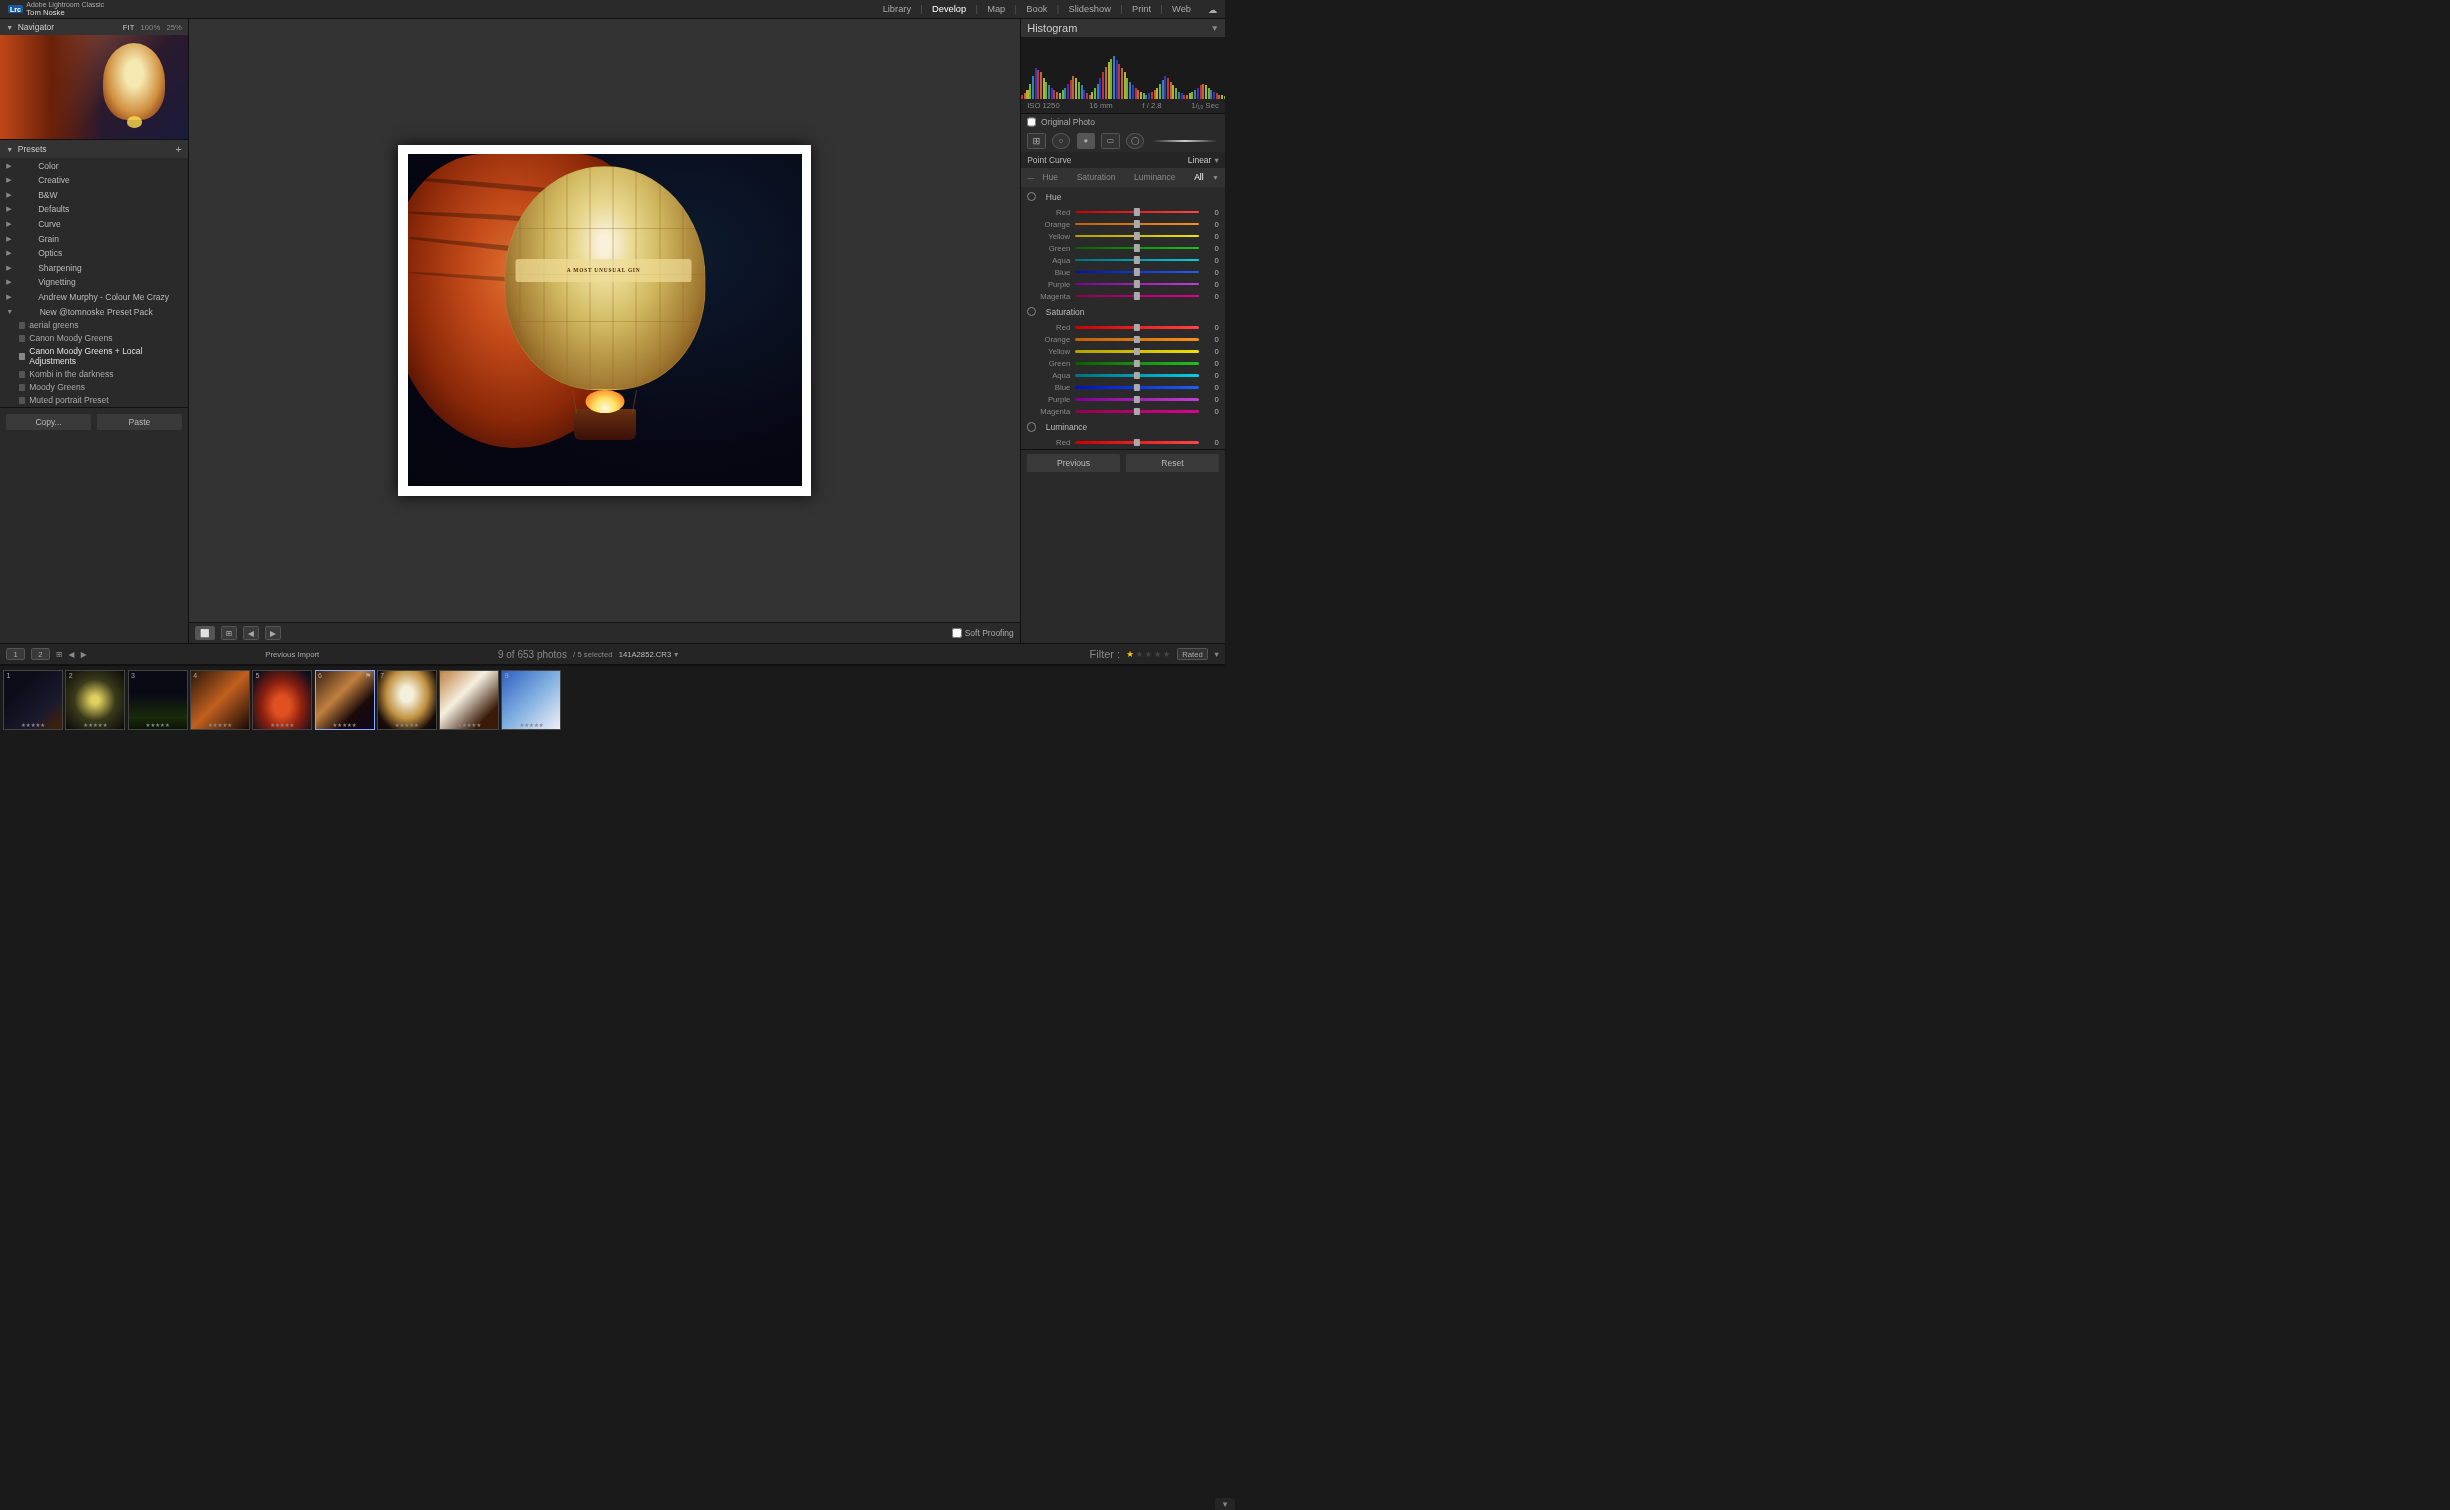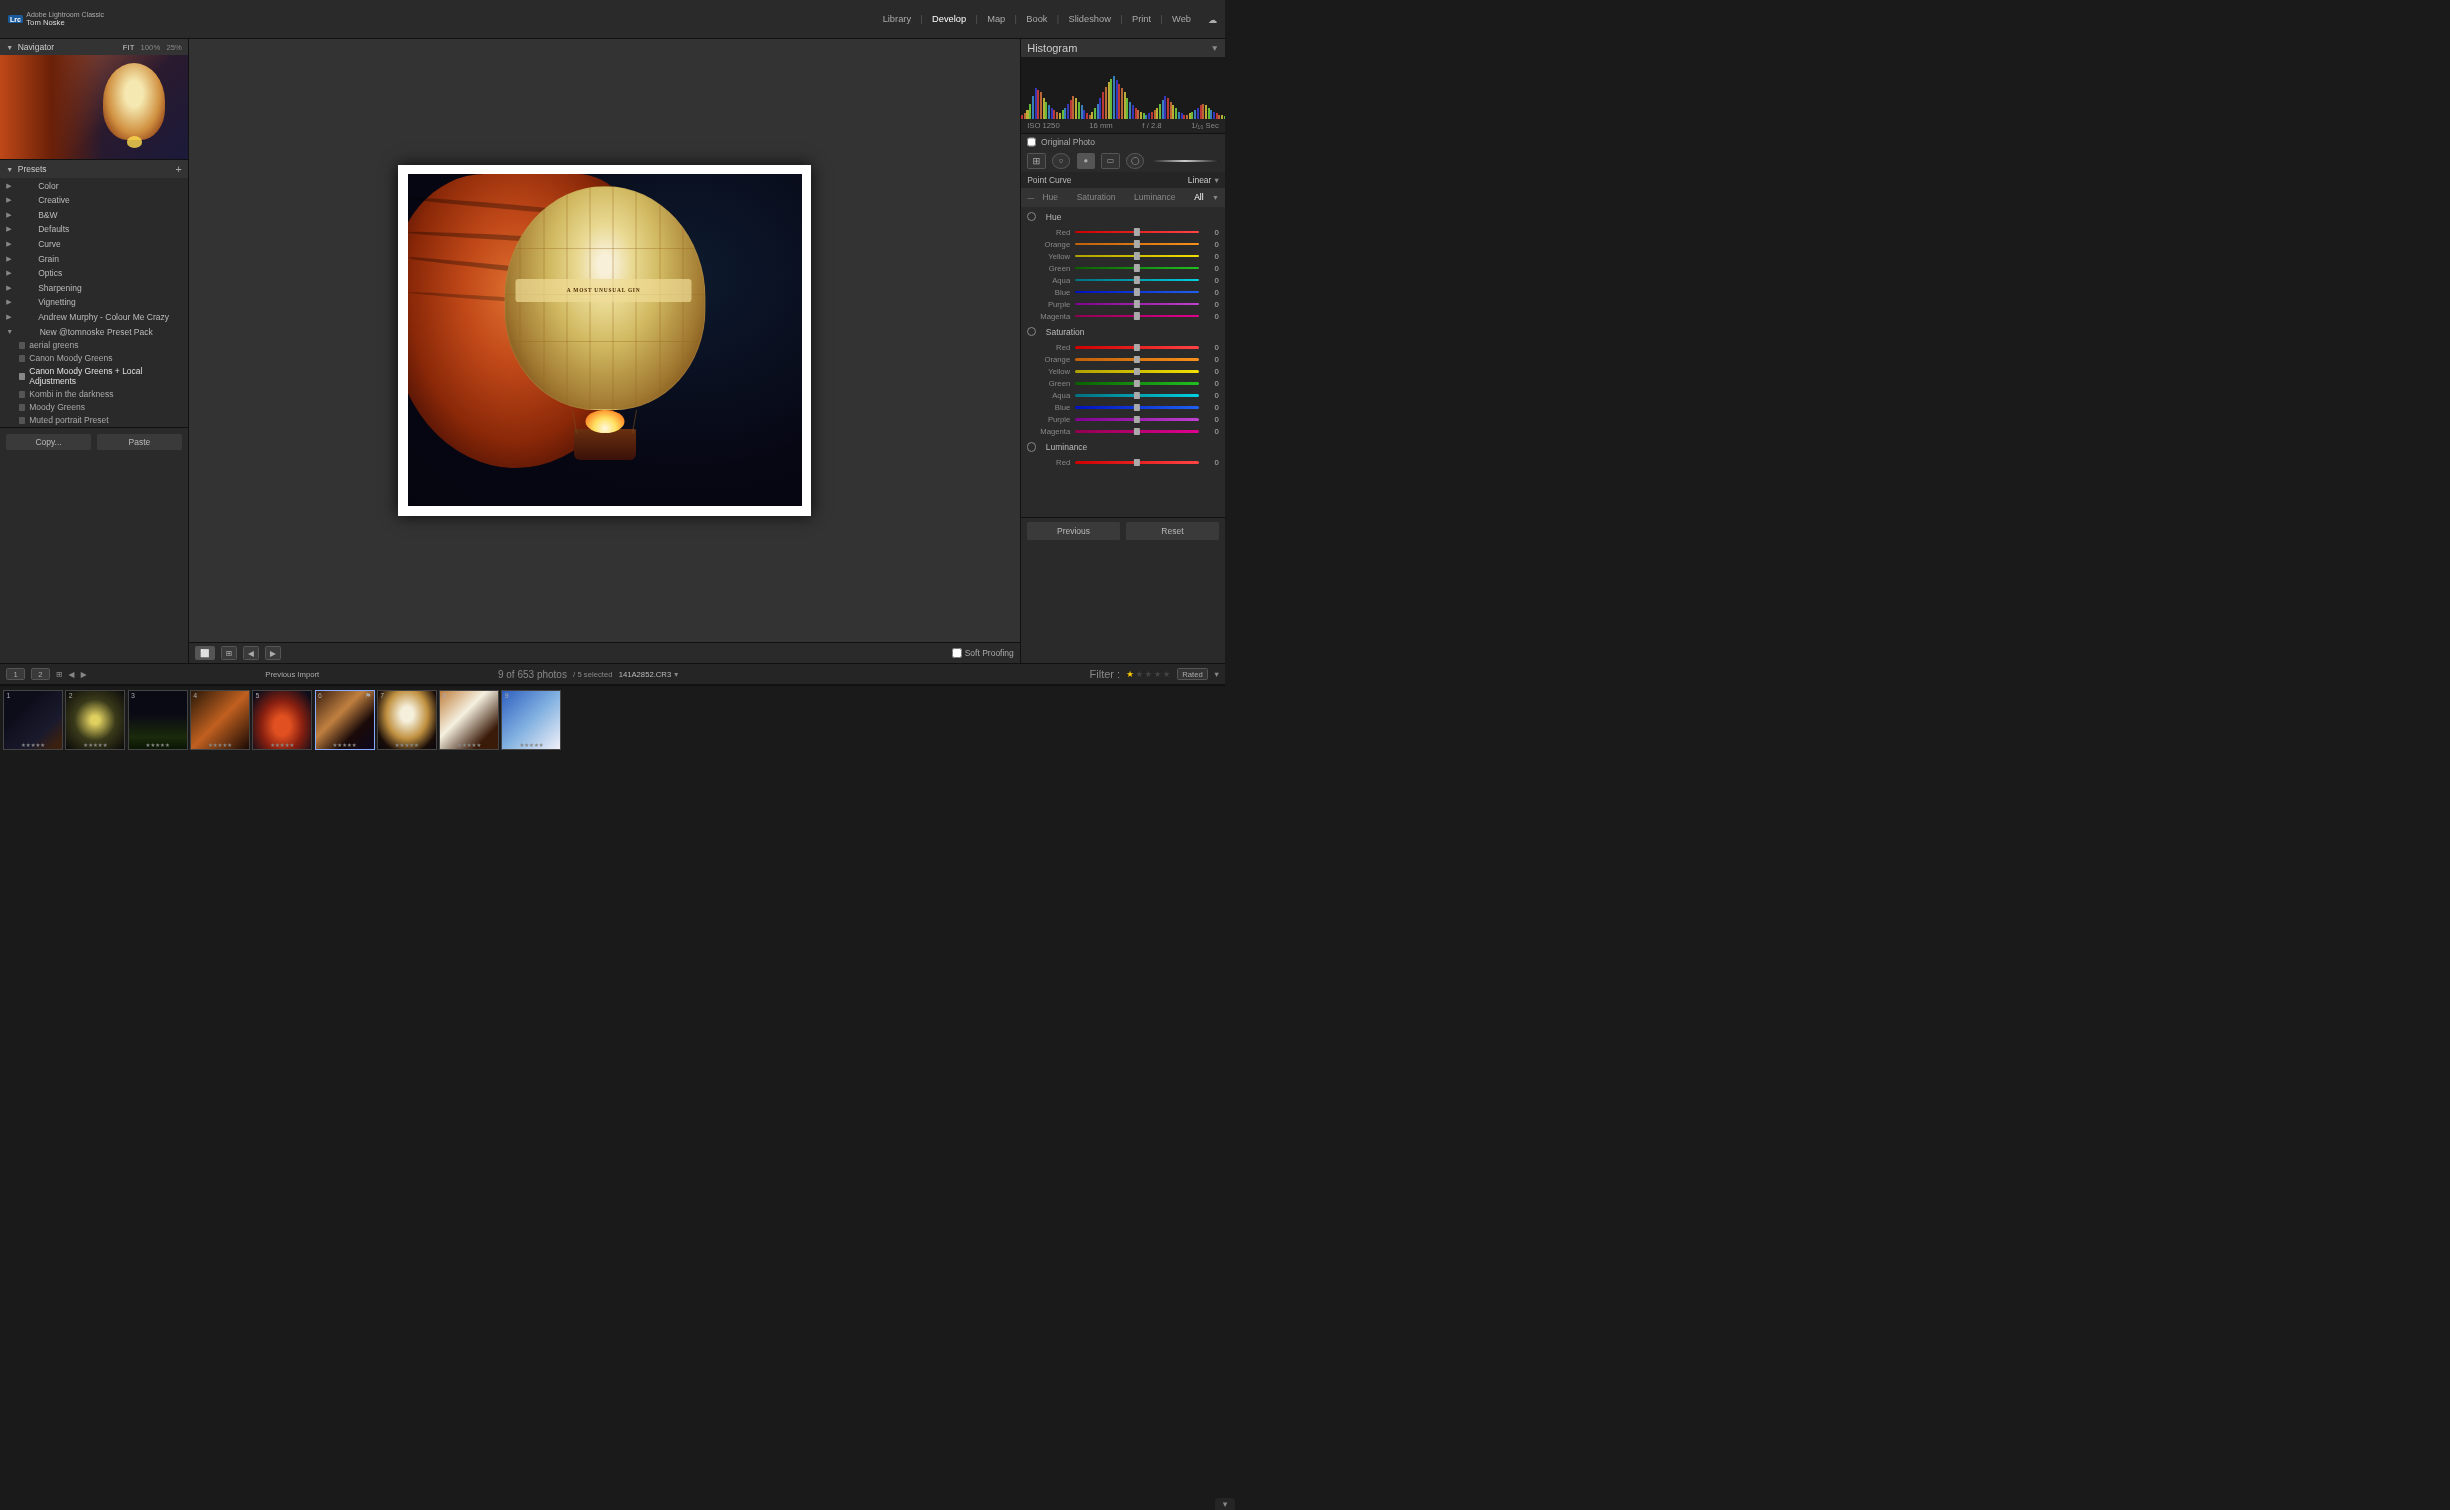--- a/index.html
+++ b/index.html
@@ -1,19 +1,19 @@
 <!DOCTYPE html>
 <html style="font-size:12.4px"><head>
   <meta charset="utf-8">
   <style>
     * { box-sizing: border-box; margin: 0; padding: 0; }
     body { background: #1a1a1a; color: #ccc; font-family: 'Arial', sans-serif; font-size: 9.3px; width: 1225px; height: 755px; overflow: hidden; }
 
     
-    .top-bar { background: #2a2a2a; height: 39px; display: flex; align-items: center; padding: 0 7.7px; border-bottom: 0.8px solid #111; }
+    .top-bar { background: #2a2a2a; height: 19px; display: flex; align-items: center; padding: 0 7.7px; border-bottom: 0.8px solid #111; }
     .top-bar .logo { color: #aaa; font-size: 7.7px; margin-right: 7.7px; display: flex; align-items: center; gap: 3.1px; }
     .top-bar .logo .lrc-badge { background: #1a5a9a; color: white; font-weight: bold; font-size: 7px; padding: 0.8px 2.3px; border-radius: 1.5px; }
     .top-bar nav { display: flex; align-items: center; gap: 0; margin-left: auto; }
     .top-bar nav .nav-item { color: #aaa; padding: 0 9.3px; font-size: 9.3px; cursor: pointer; height: 21.6px; display: flex; align-items: center; }
     .top-bar nav .nav-item.active { color: white; }
     .top-bar nav .nav-sep { color: #555; }
     .top-bar .cloud-icon { color: #aaa; margin-left: 7.7px; }
 
     
     .main-layout { display: flex; height: calc(755px - 21.6px - 39px - 70px); }
@@ -106,21 +106,21 @@
     .s-red { background: linear-gradient(to right, #c00, #f44); }
     .s-orange { background: linear-gradient(to right, #c0600a, #f8901a); }
     .s-yellow { background: linear-gradient(to right, #b0a000, #f0e000); }
     .s-green { background: linear-gradient(to right, #0a6000, #20c020); }
     .s-aqua { background: linear-gradient(to right, #007080, #00d0e0); }
     .s-blue { background: linear-gradient(to right, #0010c0, #2060f0); }
     .s-purple { background: linear-gradient(to right, #800090, #c040d0); }
     .s-magenta { background: linear-gradient(to right, #900050, #e00090); }
 
     
-    .right-bottom-btns { display: flex; padding: 4.6px 6.2px; gap: 6.2px; background: #2a2a2a; border-top: 0.8px solid #111; margin-top: 48px; }
+    .right-bottom-btns { display: flex; padding: 4.6px 6.2px; gap: 6.2px; background: #2a2a2a; border-top: 0.8px solid #111; }
     .right-btn { flex: 1; background: #3a3a3a; color: #bbb; border: none; border-radius: 1.5px; padding: 3.9px 0; font-size: 8.5px; cursor: pointer; }
 
     
     .filmstrip { height: 70px; background: #1a1a1a; border-top: 0.8px solid #111; display: flex; align-items: stretch; }
     .filmstrip-photos { flex: 1; display: flex; align-items: center; padding: 3.1px 3.1px; gap: 2.3px; overflow: hidden; }
     .film-thumb { flex-shrink: 0; width: 60px; height: 60px; background: #333; border: 0.8px solid #444; position: relative; cursor: pointer; }
     .film-thumb.selected { border: 1.5px solid #88aaff; }
     .film-thumb .thumb-num { position: absolute; top: 0.8px; left: 2.3px; font-size: 7px; color: #aaa; }
     .film-thumb .stars { position: absolute; bottom: 1.5px; left: 50%; transform: translateX(-50%); color: #888; font-size: 6.2px; display: flex; gap: 0.8px; }
     .film-thumb .flag { position: absolute; top: 0.8px; right: 2.3px; font-size: 7px; color: #aaa; }

